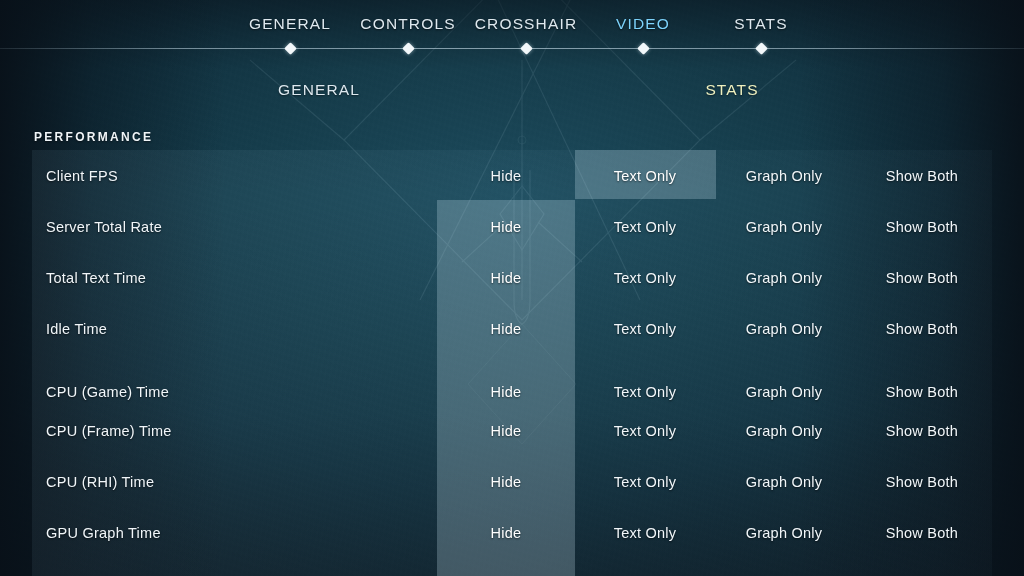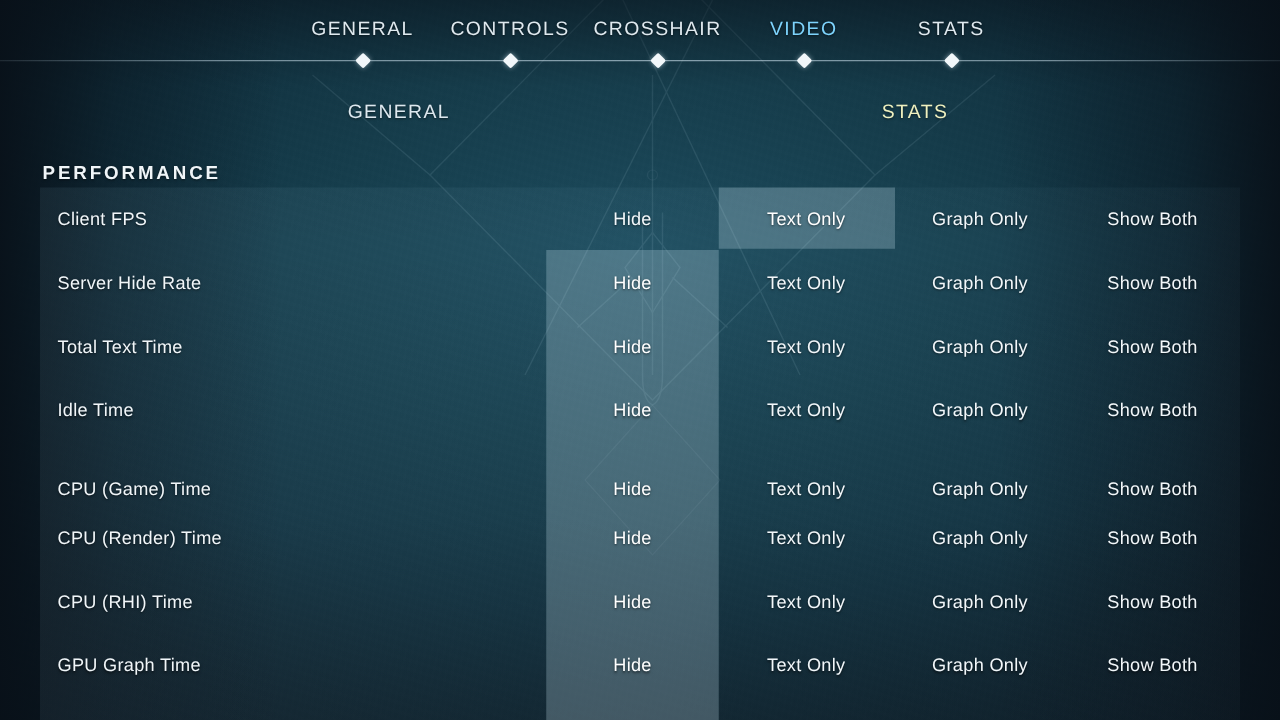--- a/index.html
+++ b/index.html
@@ -104,21 +104,21 @@
     white-space: nowrap;
     text-shadow: 0 1px 2px rgba(0,0,0,.5);
   }
   .subtab.active { color: #eef0bf; }
 
   
   .section-header {
     position: absolute;
     left: 34px;
     top: 130px;
-    font-size: 15px;
+    font-size: 12px;
     font-weight: 700;
     letter-spacing: 2.3px;
     color: #f0f5f8;
     text-shadow: 0 1px 2px rgba(0,0,0,.5);
   }
 
   
   .table {
     position: absolute;
     left: 32px;
@@ -232,21 +232,21 @@
     <div class="cell-highlight"></div>
     <div id="rows-host">
         <div class="row" style="top: 0px;">
           <div class="row-label">Client FPS</div>
           <div class="opt" style="left: 474px;">Hide</div>
           <div class="opt sel" style="left: 613px;">Text Only</div>
           <div class="opt" style="left: 752px;">Graph Only</div>
           <div class="opt" style="left: 890px;">Show Both</div>
         </div>
         <div class="row" style="top: 51px;">
-          <div class="row-label">Server Hide Rate</div>
+          <div class="row-label">Server Total Rate</div>
           <div class="opt sel" style="left: 474px;">Hide</div>
           <div class="opt" style="left: 613px;">Text Only</div>
           <div class="opt" style="left: 752px;">Graph Only</div>
           <div class="opt" style="left: 890px;">Show Both</div>
         </div>
         <div class="row" style="top: 102px;">
           <div class="row-label">Total Text Time</div>
           <div class="opt sel" style="left: 474px;">Hide</div>
           <div class="opt" style="left: 613px;">Text Only</div>
           <div class="opt" style="left: 752px;">Graph Only</div>
@@ -260,21 +260,21 @@
           <div class="opt" style="left: 890px;">Show Both</div>
         </div>
         <div class="row" style="top: 216px;">
           <div class="row-label">CPU (Game) Time</div>
           <div class="opt sel" style="left: 474px;">Hide</div>
           <div class="opt" style="left: 613px;">Text Only</div>
           <div class="opt" style="left: 752px;">Graph Only</div>
           <div class="opt" style="left: 890px;">Show Both</div>
         </div>
         <div class="row" style="top: 255px;">
-          <div class="row-label">CPU (Render) Time</div>
+          <div class="row-label">CPU (Frame) Time</div>
           <div class="opt sel" style="left: 474px;">Hide</div>
           <div class="opt" style="left: 613px;">Text Only</div>
           <div class="opt" style="left: 752px;">Graph Only</div>
           <div class="opt" style="left: 890px;">Show Both</div>
         </div>
         <div class="row" style="top: 306px;">
           <div class="row-label">CPU (RHI) Time</div>
           <div class="opt sel" style="left: 474px;">Hide</div>
           <div class="opt" style="left: 613px;">Text Only</div>
           <div class="opt" style="left: 752px;">Graph Only</div>

